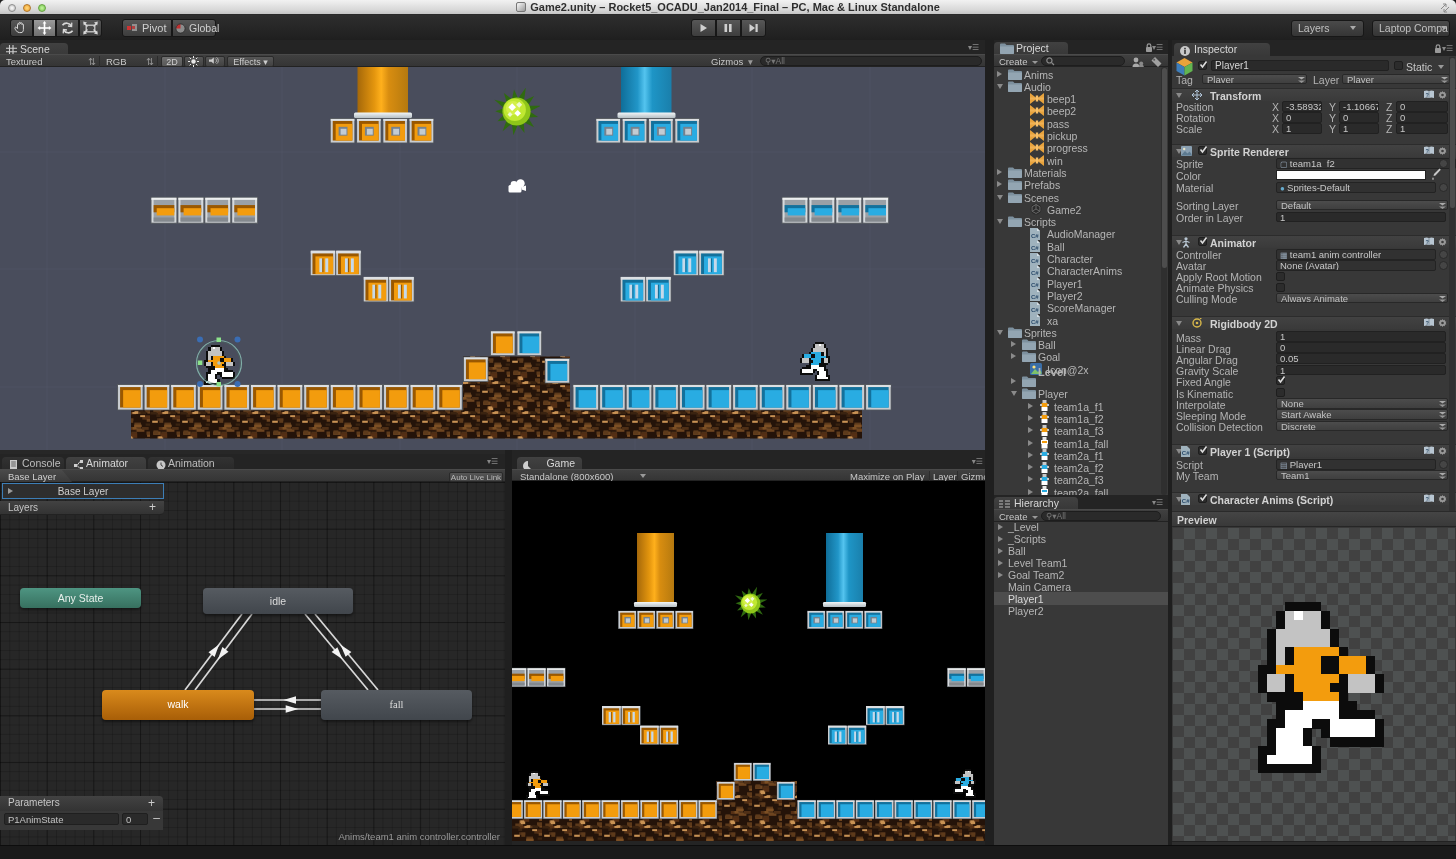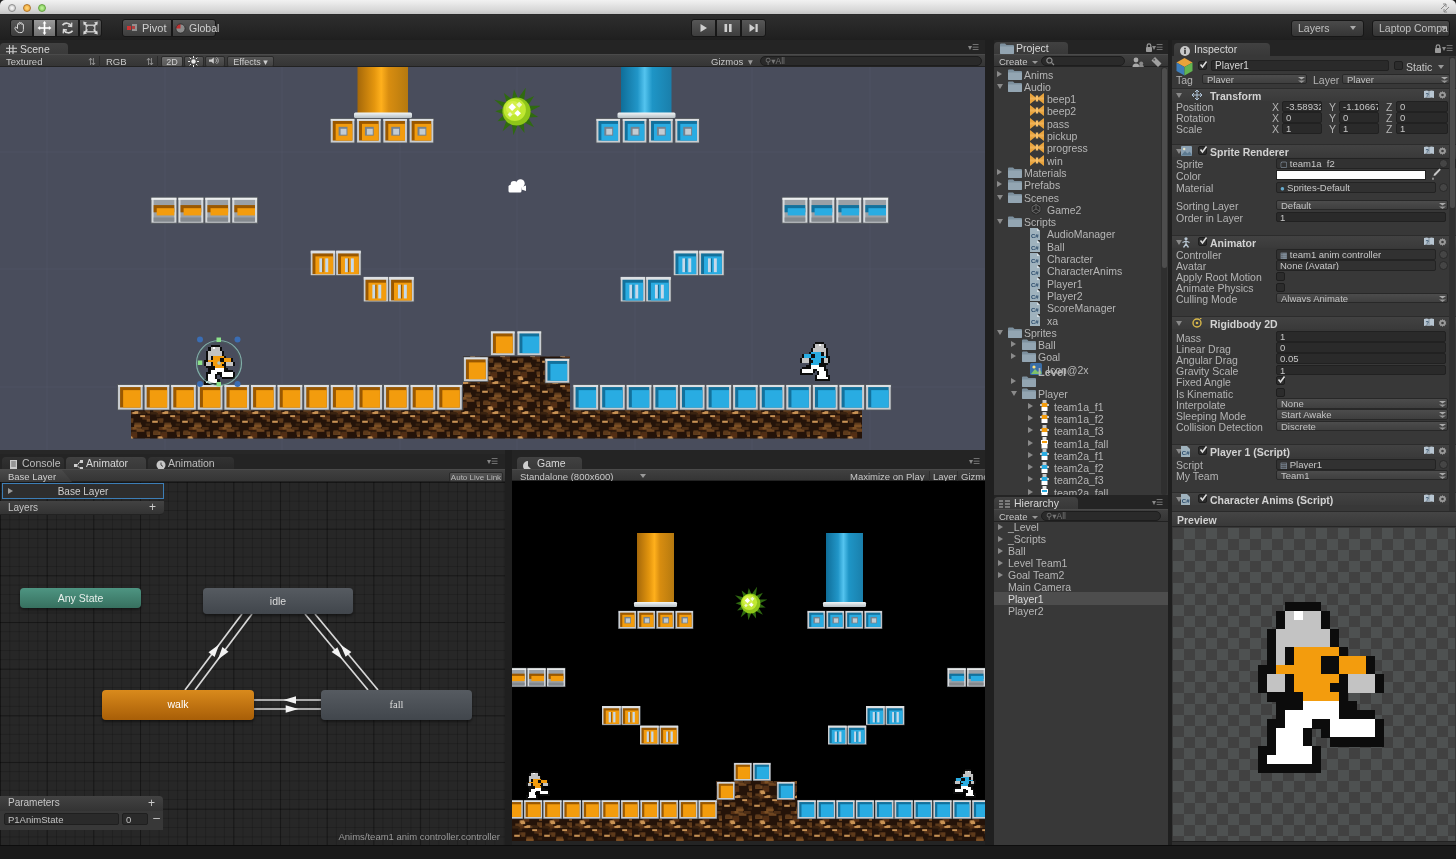--- a/index.html
+++ b/index.html
@@ -31,21 +31,21 @@
 .pmenu{position:absolute;width:14px;height:8px;color:#888;font-size:8px;line-height:8px;}
 
 #scene-tabbar{left:0;top:40px;width:985px;height:14px;}
 #scene-toolbar{left:0;top:54px;width:985px;height:13px;}
 #scene-view{position:absolute;left:0;top:67px;width:985px;height:383px;background:#494d5c;overflow:hidden;}
 .sdd{position:absolute;top:1px;height:11px;font-size:9.5px;color:#c8c8c8;line-height:11px;}
 .sbtn{position:absolute;top:1px;height:11px;background:linear-gradient(#565656,#424242);border:1px solid #2a2a2a;border-radius:2px;font-size:9px;color:#ccc;line-height:10px;text-align:center;}
 
 #anim{position:absolute;left:0;top:450px;width:505px;height:395px;background:#272727;overflow:hidden;}
 
-#game{position:absolute;left:512px;top:450px;width:473px;height:395px;background:#242424;overflow:hidden;}
+#game{position:absolute;left:512px;top:450px;width:473px;height:395px;background:#242424;overflow:hidden;text-align:right;}
 #game-view{position:absolute;left:0;top:31px;width:473px;height:360px;background:#000;overflow:hidden;}
 
 #project{position:absolute;left:994px;top:40px;width:174px;height:455px;background:#383838;overflow:hidden;}
 #hier{position:absolute;left:994px;top:495px;width:174px;height:350px;background:#383838;overflow:hidden;}
 .arr{position:absolute;width:0;height:0;border-left:5px solid #8a8a8a;border-top:3.5px solid transparent;border-bottom:3.5px solid transparent;top:3px;}
 .arrd{position:absolute;width:0;height:0;border-top:5px solid #8a8a8a;border-left:3.5px solid transparent;border-right:3.5px solid transparent;top:4.5px;}
 .search{position:absolute;height:10px;background:#2a2a2a;border:1px solid #1d1d1d;border-radius:6px;color:#777;font-size:8.5px;line-height:9px;padding:0 4px;}
 
 #insp{position:absolute;left:1172px;top:40px;width:284px;height:819px;background:#383838;overflow:hidden;}
 .ilabel{position:absolute;font-size:10.5px;color:#b4b4b4;line-height:11px;white-space:nowrap;}
@@ -60,20 +60,21 @@
 .obj{position:absolute;height:11px;background:#313131;border:1px solid #232323;border-radius:2px;font-size:9.5px;color:#c8c8c8;line-height:10px;padding:0 3px;white-space:nowrap;overflow:hidden;}
 .odot{position:absolute;width:9px;height:9px;border-radius:50%;background:#454545;border:1px solid #2a2a2a;}
 </style></head>
 <body>
 <div id="wrap">
 
   <div id="titlebar">
     <div class="tl" style="left:8px;background:radial-gradient(circle at 3px 3px,#fdfdfd,#b9b9b9);border:1px solid #8e8e8e;"></div>
     <div class="tl" style="left:23px;background:radial-gradient(circle at 3px 3px,#ffd97e,#f09e29);border:1px solid #b0762a;"></div>
     <div class="tl" style="left:38px;background:radial-gradient(circle at 3px 3px,#c8f5a0,#6fc549);border:1px solid #69a344;"></div>
+    <div id="titletext"><span style="display:inline-block;width:10px;height:10px;margin-right:4px;vertical-align:-1px;background:linear-gradient(135deg,#e8e8e8 20%,#9a9a9a);border:1px solid #777;border-radius:2px;"></span>Game2.unity – Rocket5_OCADU_Jan2014_Final – PC, Mac &amp; Linux Standalone</div>
     <svg class="abs" style="left:1440px;top:3px;" width="10" height="10" viewBox="0 0 10 10">
         <path d="M1 6 L6 1 M6 1 L6 4 M6 1 L3 1 M9 4 L4 9 M4 9 L7 9 M4 9 L4 6" stroke="#8a8a8a" stroke-width="1"></path>
       </svg>
   </div>
 
   <div id="toolbar">
     <div class="tbtn" style="left:10px;width:23px;border-radius:3px 0 0 3px;"></div>
     <div class="tbtn sel" style="left:33px;width:23px;"></div>
     <div class="tbtn" style="left:56px;width:23px;"></div>
     <div class="tbtn" style="left:79px;width:23px;border-radius:0 3px 3px 0;"></div>

